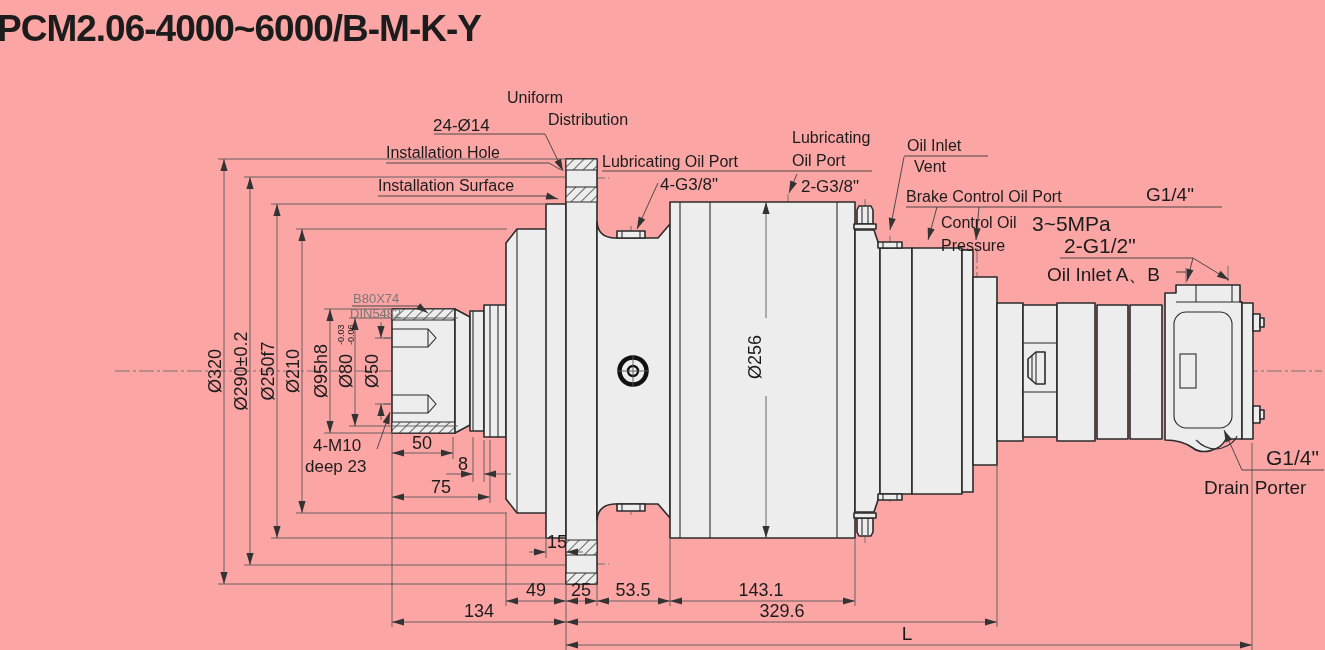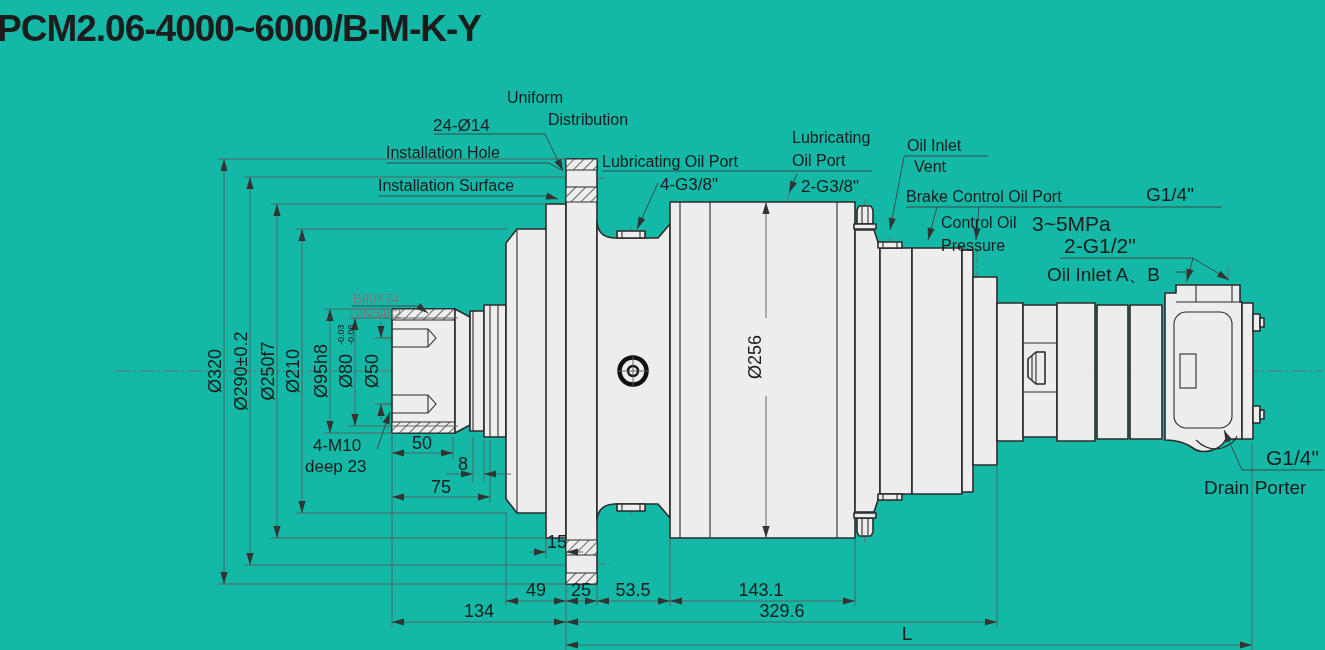--- a/index.html
+++ b/index.html
@@ -1,16 +1,16 @@
 <!DOCTYPE html>
 <html><head>
 <meta charset="utf-8">
 <style>
   html,body{margin:0;padding:0;background:#ffffff;}
-  #stage{position:relative;width:1325px;height:650px;background:#14b8a6;overflow:hidden;}
+  #stage{position:relative;width:1325px;height:650px;background:#fca5a5;overflow:hidden;}
   svg{position:absolute;left:0;top:0;}
   text{font-family:"Liberation Sans","DejaVu Sans",sans-serif;fill:#1c1c1c;}
   .title{font-size:37px;font-weight:bold;letter-spacing:-1px;}
   .lbl{font-size:16px;}
   .lbl2{font-size:17px;}
   .big{font-size:21px;}
   .mid{font-size:19px;}
   .dim{font-size:18px;}
   .small{font-size:9px;}
   .gray{fill:#787878;}

